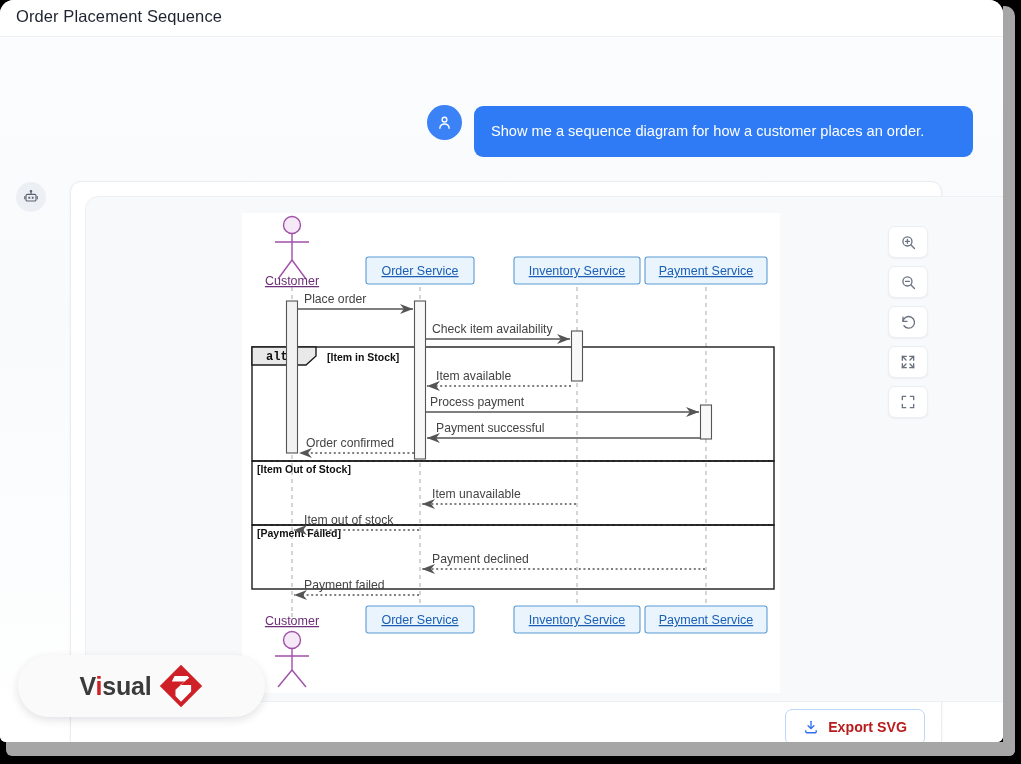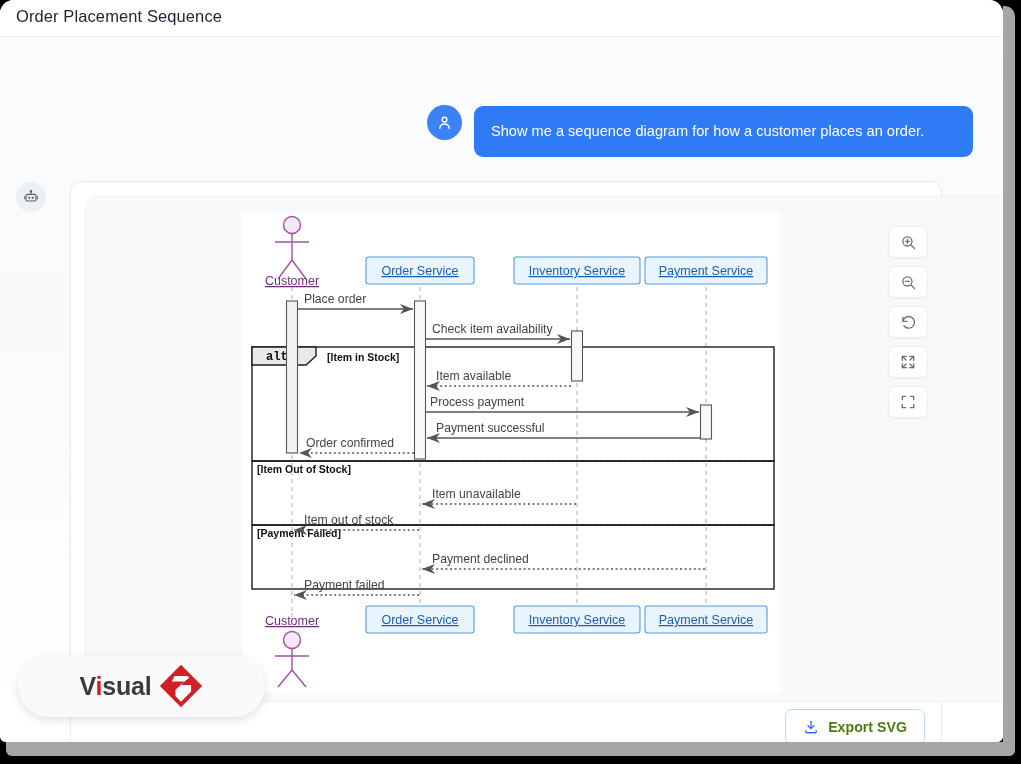--- a/index.html
+++ b/index.html
@@ -129,21 +129,21 @@
   
   #card-actions {
     position: absolute; right: 16px; bottom: 15px;
     display: flex; gap: 11px;
   }
   .action-btn {
     height: 36px;
     border: 1px solid #bcd7fb;
     border-radius: 7px;
     background: #ffffff;
-    color: #4d7c0f;
+    color: #b91c1c;
     font-size: 14.2px;
     font-weight: 600;
     display: flex; align-items: center;
     gap: 9px;
     padding: 0 17px;
     cursor: pointer;
   }
   .action-btn svg { display: block; }
 
   

